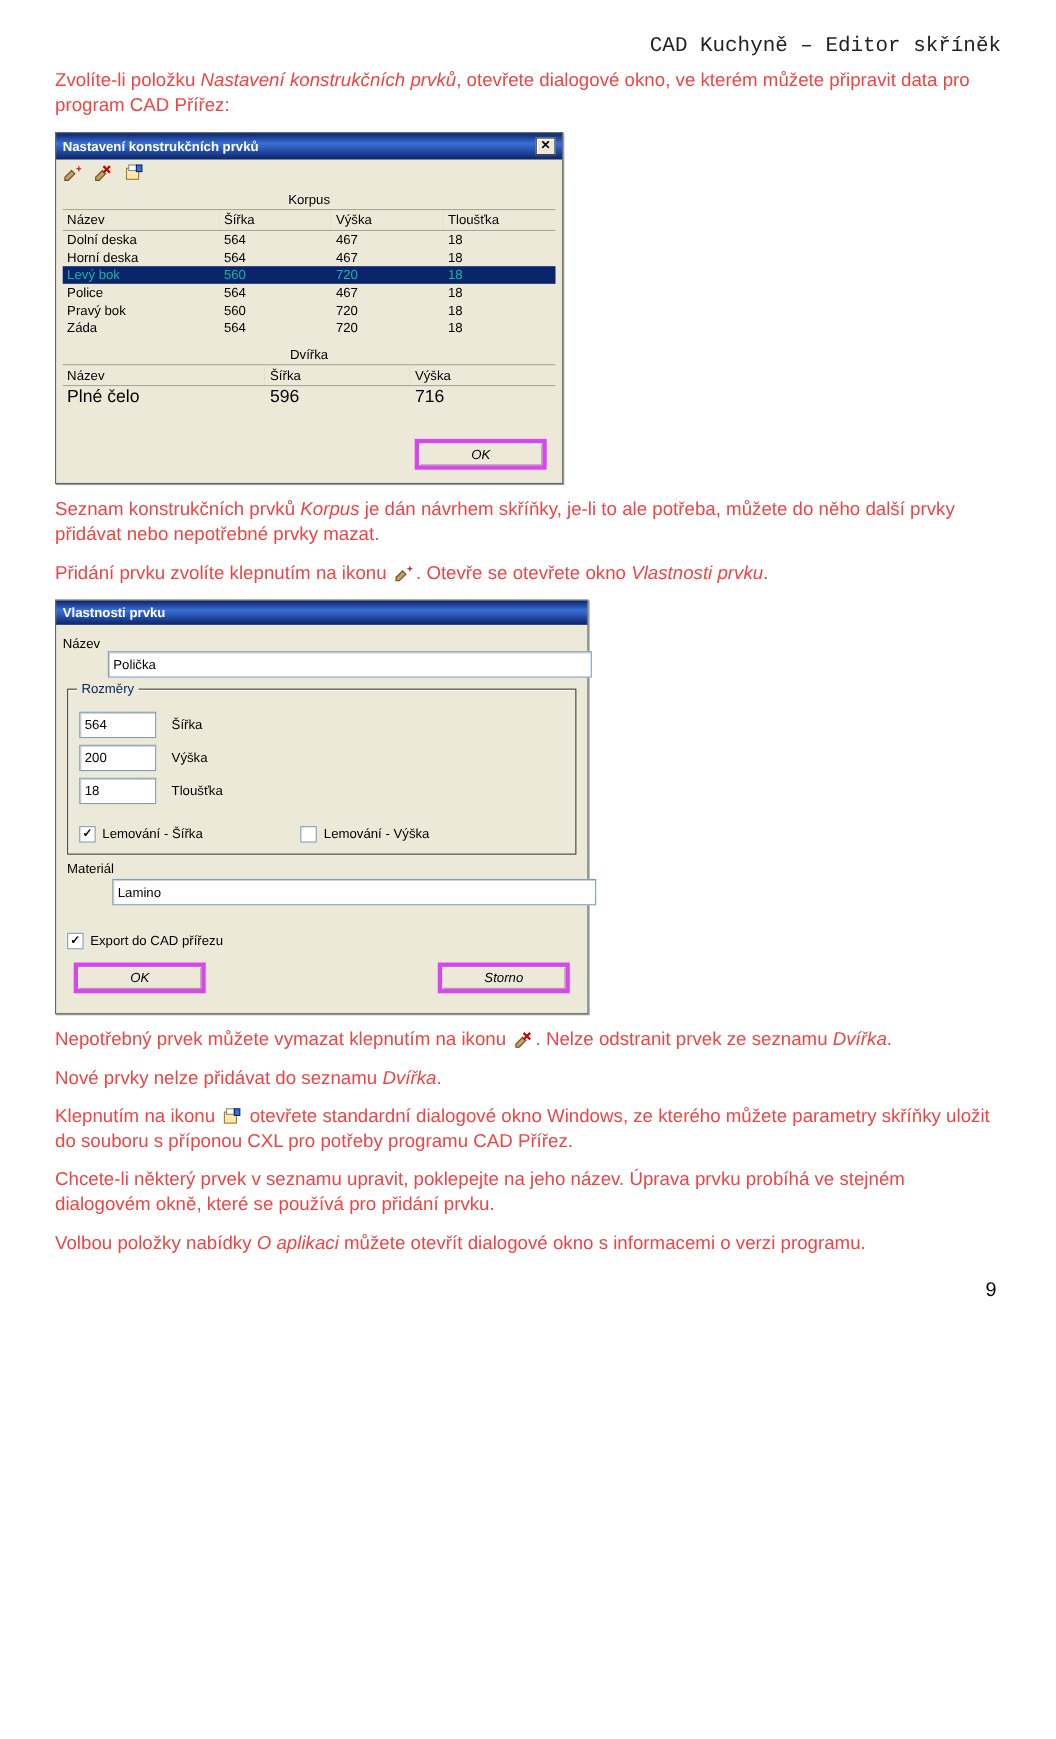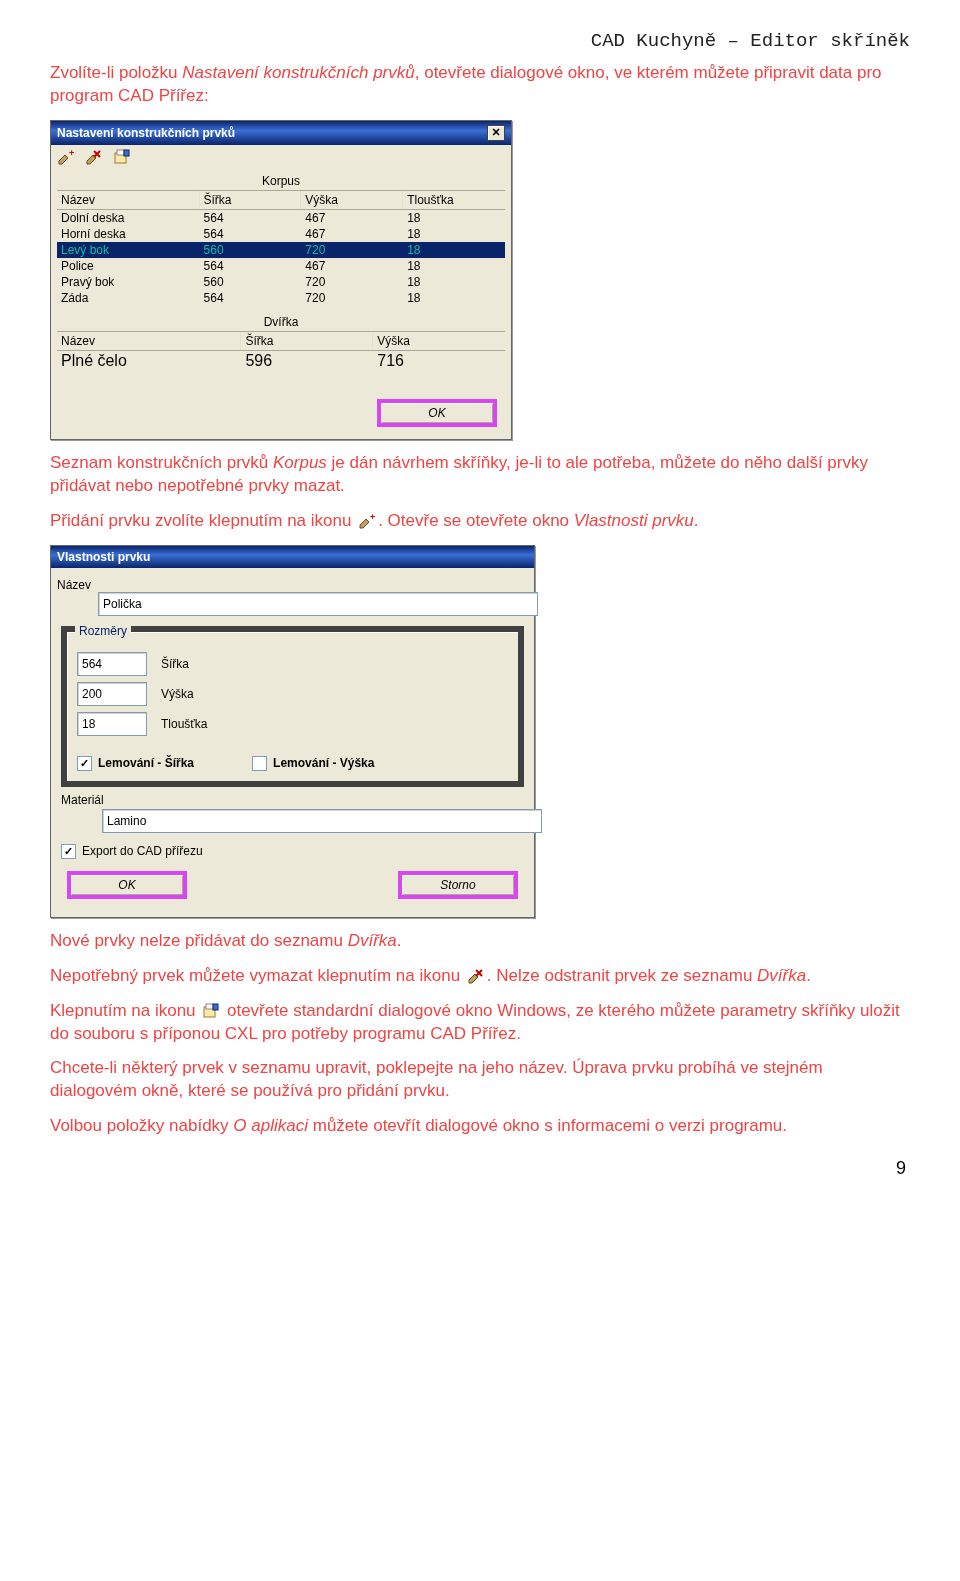--- a/index.html
+++ b/index.html
@@ -117,21 +117,21 @@
   
   .lbl { font-size:12px; color:#000; }
   .field {
     background:#fff; border:1px solid #7f9db9;
     box-shadow: inset 1px 1px 0 #d4d0c8;
     font-size:12px; padding:2px 4px; height:18px;
   }
   .field-wide { width: 430px; margin-left: 41px; }
   .field-small { width: 60px; }
   .groupbox {
-    border:6px solid #404040;
+    border:1px solid #404040;
     box-shadow: inset 1px 1px 0 #fff;
     margin: 10px 4px 6px 4px;
     padding: 14px 10px 10px 10px;
     position: relative;
   }
   .groupbox .legend {
     position:absolute; top:-8px; left:8px;
     background:#ece9d8; padding:0 4px; font-size:12px; color:#0a246a;
   }
   .dimrow { display:flex; align-items:center; gap:14px; margin:6px 0; }
@@ -282,60 +282,60 @@
         </div>
         <div class="dimrow">
           <input class="field field-small" value="200" style="">
           <span class="lbl">Výška</span>
         </div>
         <div class="dimrow">
           <input class="field field-small" value="18" style="">
           <span class="lbl">Tloušťka</span>
         </div>
         <div style="height:14px;"></div>
-        <div style="display:flex; gap:58px;font-weight:bold;">
+        <div style="display:flex; gap:89px;">
           <label class="chk">
               <span class="box checked"></span>
               <span>Lemování - Šířka</span>
             </label>
           <label class="chk">
               <span class="box"></span>
               <span>Lemování - Výška</span>
             </label>
         </div>
       </div>
 
       <div class="lbl" style="margin:6px 4px 2px 4px;">Materiál</div>
       <div style="margin:0 4px;"><input class="field field-wide" value="Lamino" style=""></div>
 
-      <div style="margin:11px 4px 4px 4px;">
+      <div style="margin:24px 4px 4px 4px;">
         <label class="chk">
             <span class="box checked"></span>
             <span>Export do CAD přířezu</span>
           </label>
       </div>
 
       <div class="btn-row">
         <span class="btn">OK</span>
         <span class="btn">Storno</span>
       </div>
     </div>
   </div>
 
-  <p class="body-text">
-    <span>Nové prvky nelze přidávat do seznamu </span><span class="italic">Dvířka</span><span>.</span>
-  </p>
   <p class="body-text">
     <span>Nepotřebný prvek můžete vymazat klepnutím na ikonu </span><span class="inline-icon"><svg viewBox="0 0 16 16">
           <path d="M1 12 L7 6 L10 9 L4 15 L1 15 Z" fill="#c4a060" stroke="#6a4a20"></path>
           <line x1="8" y1="2" x2="14" y2="8" stroke="#c00" stroke-width="2"></line>
           <line x1="14" y1="2" x2="8" y2="8" stroke="#c00" stroke-width="2"></line>
         </svg></span><span>. Nelze odstranit prvek ze seznamu </span><span class="italic">Dvířka</span><span>.</span>
   </p>
   <p class="body-text">
+    <span>Nové prvky nelze přidávat do seznamu </span><span class="italic">Dvířka</span><span>.</span>
+  </p>
+  <p class="body-text">
     <span>Klepnutím na ikonu </span><span class="inline-icon"><svg viewBox="0 0 16 16">
           <rect x="1" y="4" width="11" height="10" fill="#ffe9a8" stroke="#9a7a30"></rect>
           <rect x="3" y="1" width="7" height="5" fill="#fff" stroke="#888"></rect>
           <rect x="10" y="1" width="5" height="6" fill="#3a6fd7" stroke="#0a246a"></rect>
         </svg></span><span> otevřete standardní dialogové okno Windows, ze kterého můžete parametry skříňky uložit do souboru s příponou CXL pro potřeby programu CAD Přířez.</span>
   </p>
   <p class="body-text">Chcete-li některý prvek v seznamu upravit, poklepejte na jeho název. Úprava prvku probíhá ve stejném dialogovém okně, které se používá pro přidání prvku.</p>
   <p class="body-text">
     <span>Volbou položky nabídky </span><span class="italic">O aplikaci</span><span> můžete otevřít dialogové okno s informacemi o verzi programu.</span>
   </p>

